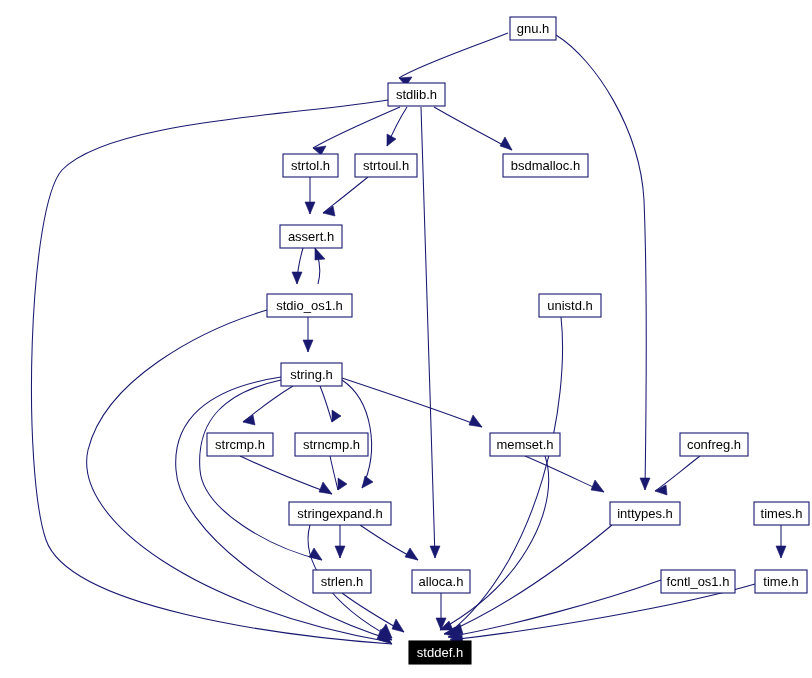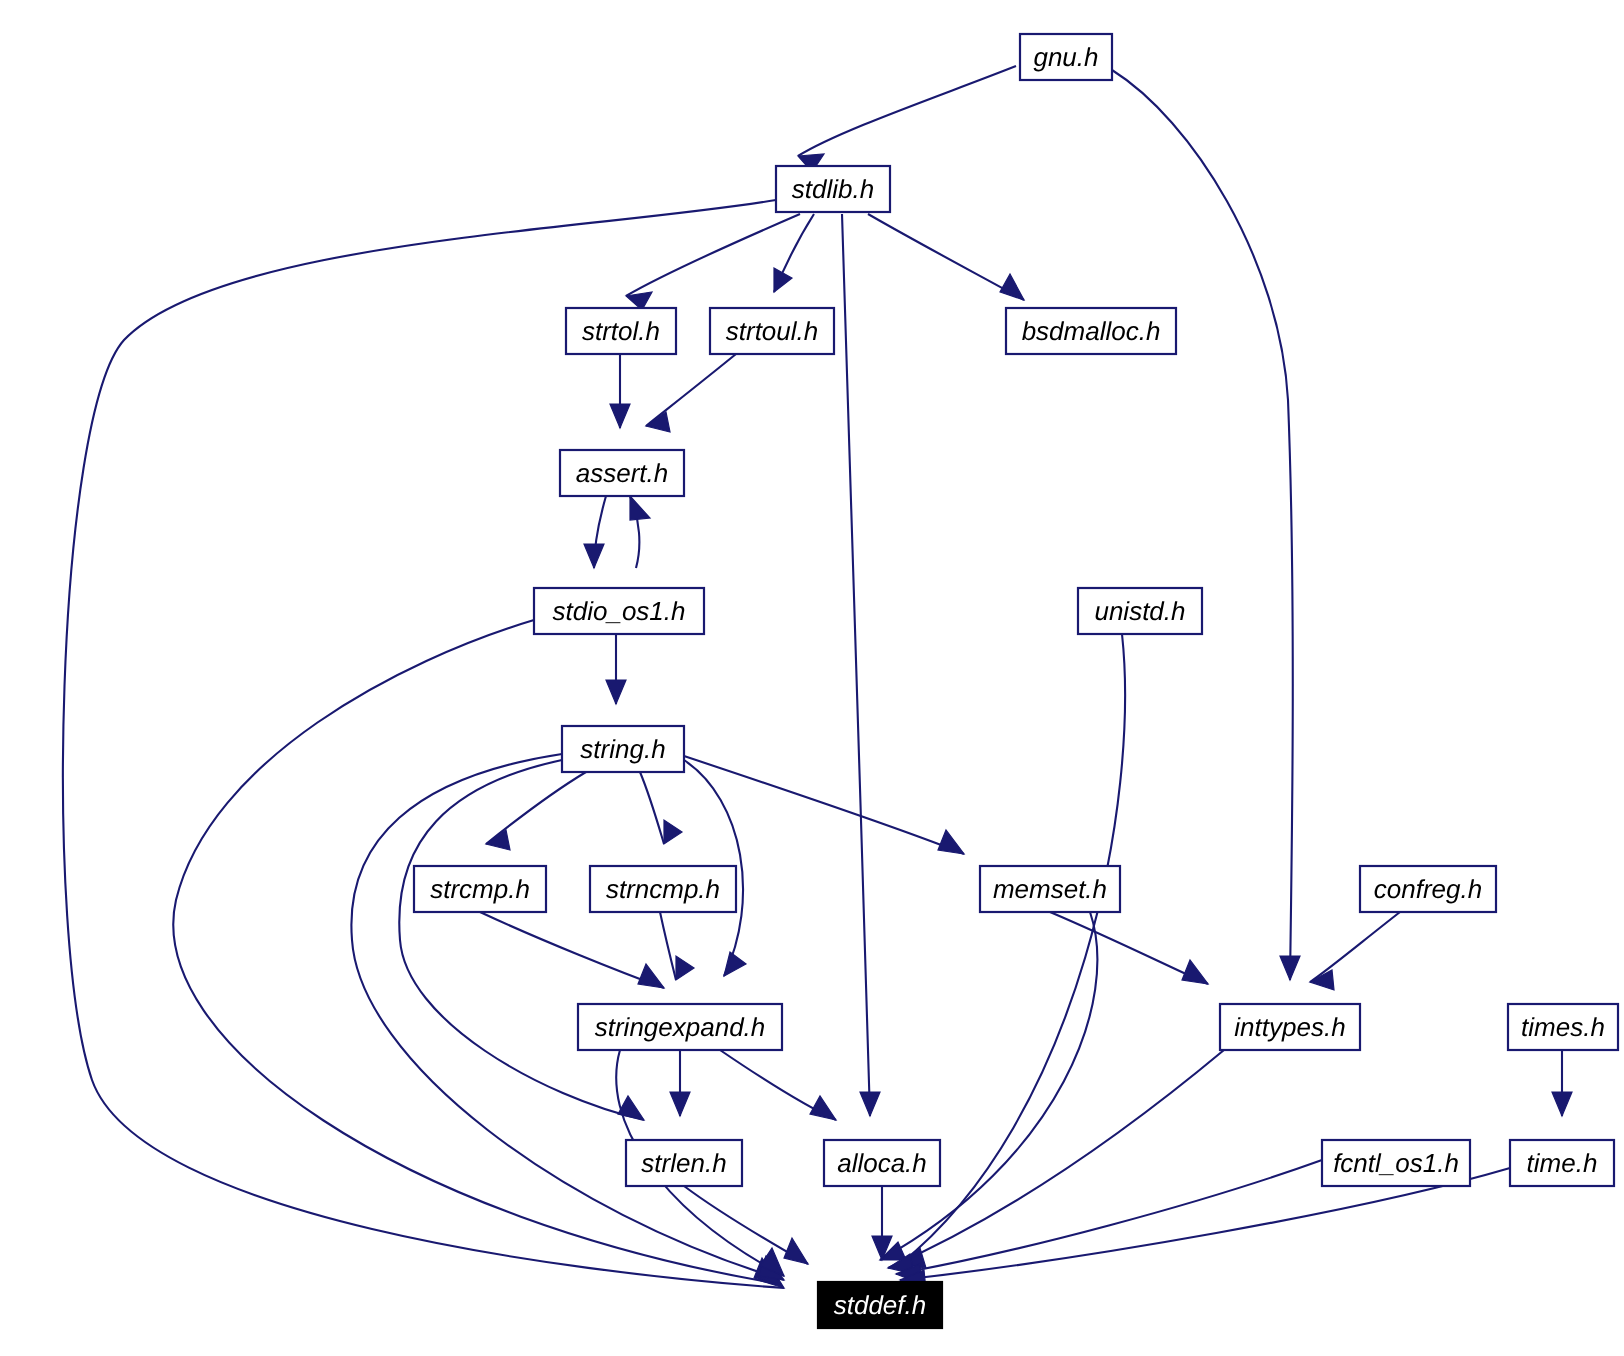--- a/index.html
+++ b/index.html
@@ -7,21 +7,20 @@
     padding: 0;
     background: #ffffff;
   }
   #graph-root {
     position: relative;
     width: 812px;
     height: 678px;
     background: #ffffff;
     font-family: "Liberation Sans", sans-serif;
     overflow: hidden;
-    font-style: italic;
   }
   svg#graph-canvas {
     position: absolute;
     left: 0;
     top: 0;
     width: 812px;
     height: 678px;
     display: block;
   }
   .node-box {

